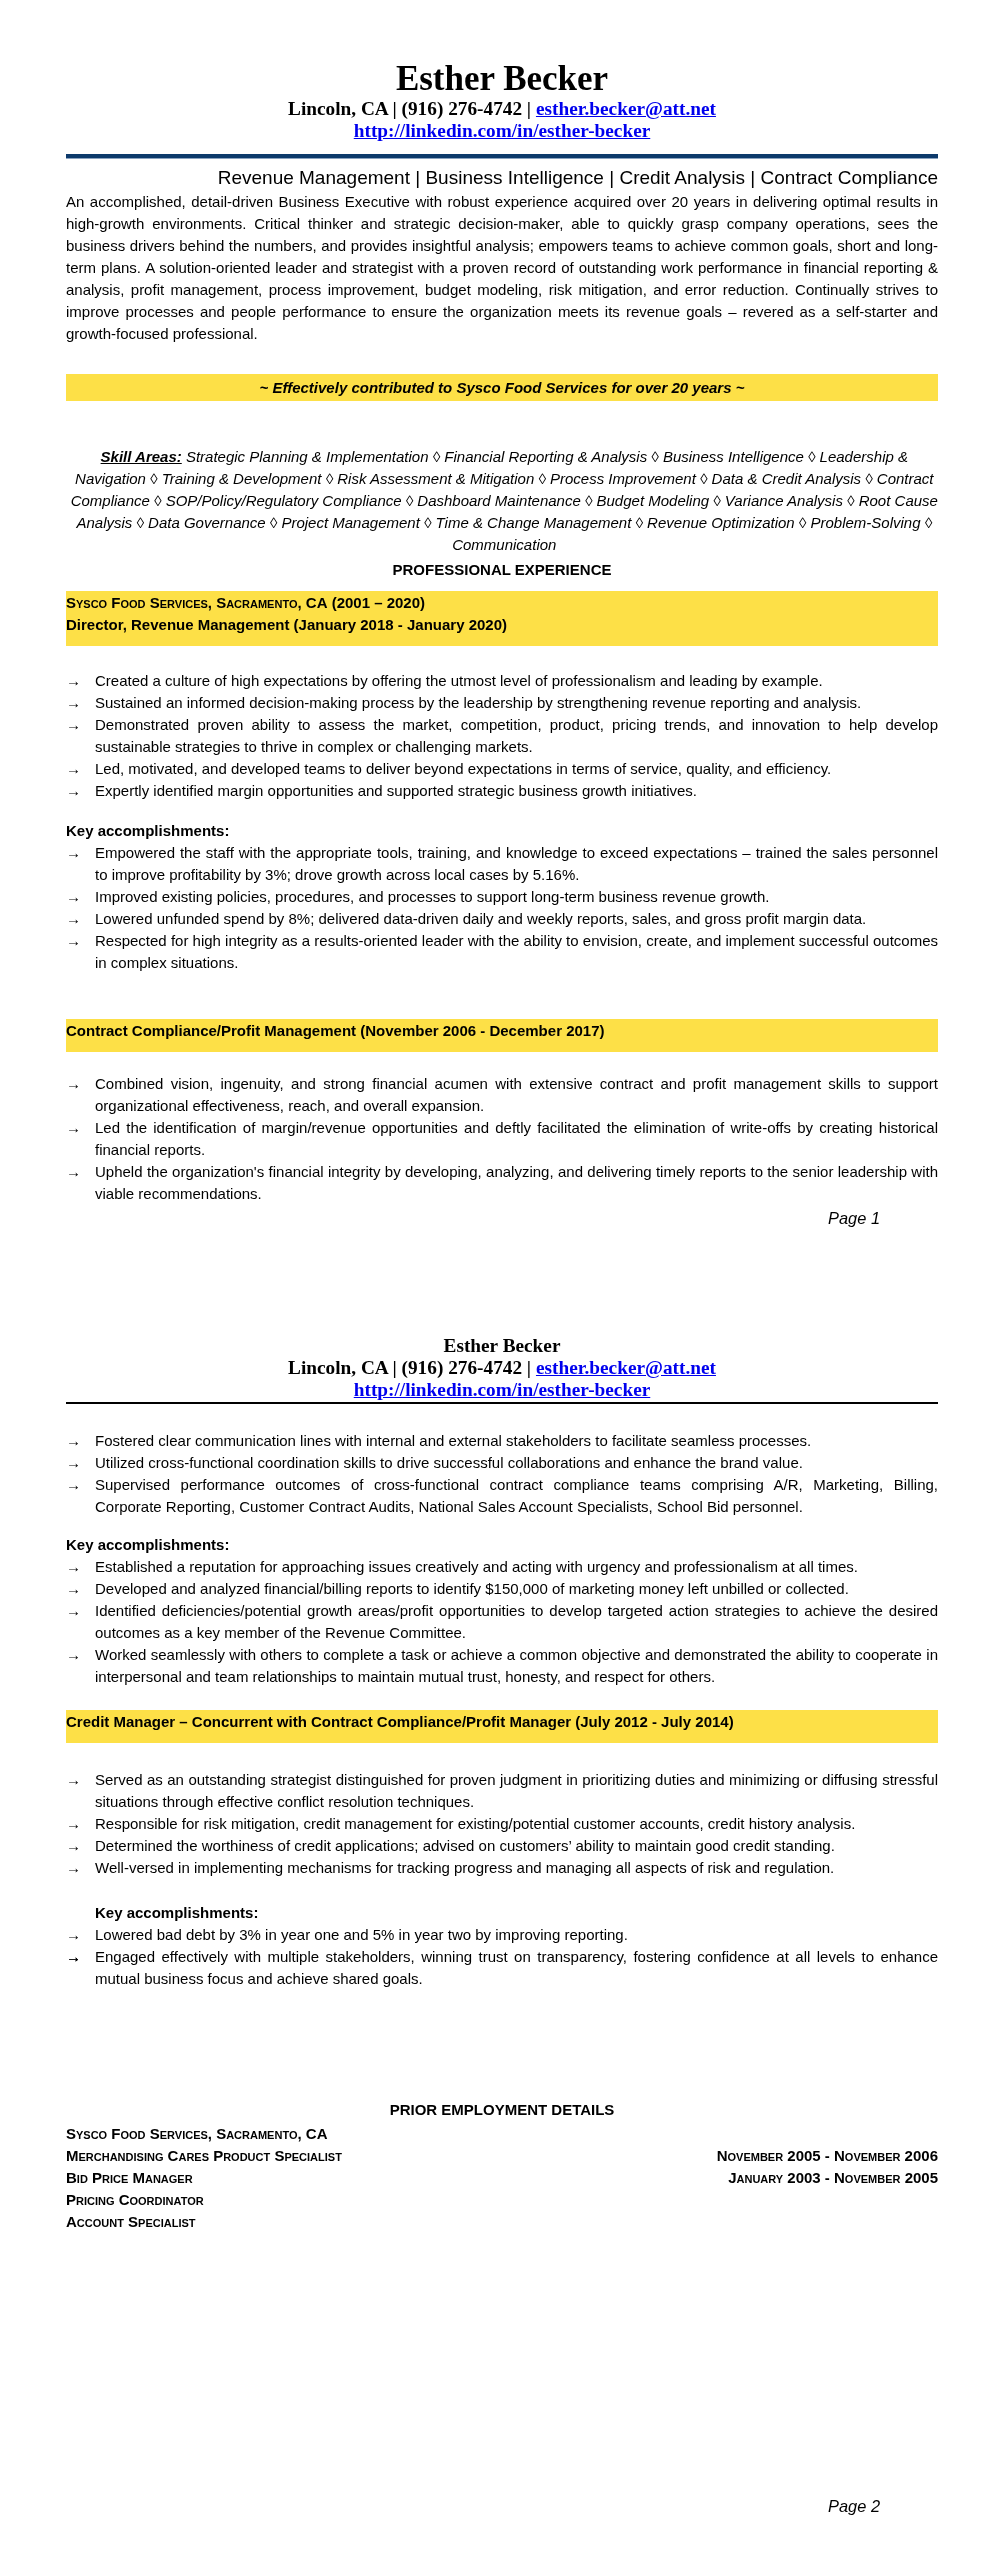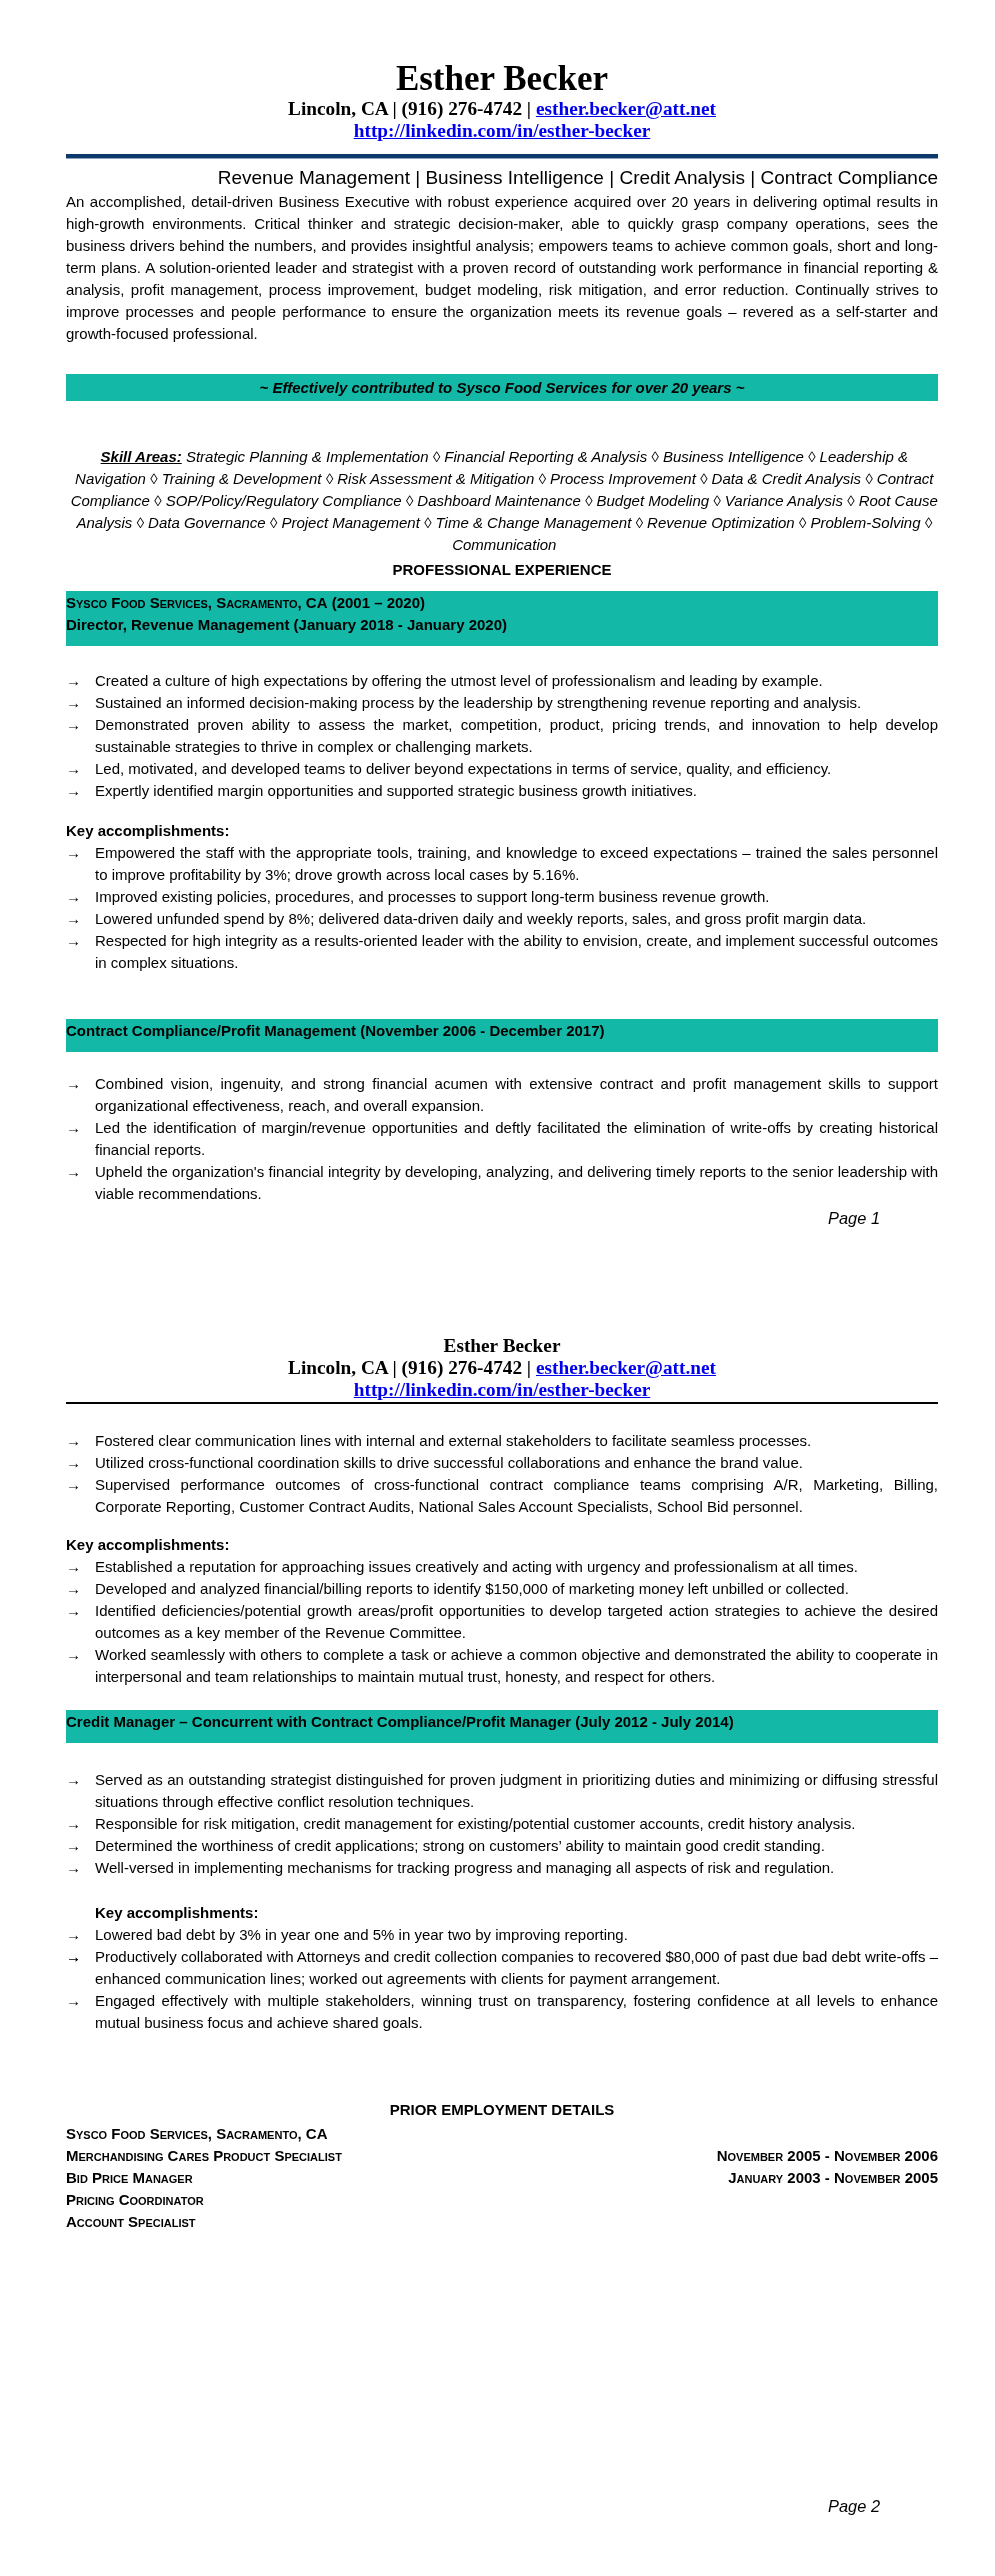--- a/index.html
+++ b/index.html
@@ -15,21 +15,21 @@
   .name2 { font-size: 19.3px; font-weight: bold; line-height: 23.4px; text-align: center; }
   .contact { font-size: 19.3px; font-weight: bold; line-height: 22px; text-align: center; }
   .contact a, .contact .link { color: #0000ee; text-decoration: underline; }
 
   .rule-blue { height: 4.1px; background: #0d3a6b; border-bottom: 0.6px solid #8aa3c0; }
   .rule-black { height: 2.3px; background: #000; }
 
   .headline { font-size: 19px; font-weight: normal; text-align: right; line-height: 23.4px; }
   .summary { font-size: 15px; line-height: 22px; text-align: justify; }
 
-  .graybar { background: #14b8a6; }
+  .graybar { background: #fde047; }
   .banner { font-size: 15px; font-weight: bold; font-style: italic; text-align: center; line-height: 27px; }
 
   .skills { font-size: 15px; font-style: italic; line-height: 22px; text-align: center; padding: 0 2.3px; margin-top: 24px; }
   .skills .lbl { font-weight: bold; text-decoration: underline; }
 
   .sec-title { font-size: 15px; font-weight: bold; text-align: center; line-height: 20px; }
 
   .jobbar { font-size: 15px; font-weight: bold; line-height: 22px; padding: 1.2px 0 0 0; }
   .smallcaps { font-variant: small-caps; }
   .it { }
@@ -134,29 +134,29 @@
     <li><span class="arrow">→</span><span>Worked seamlessly with others to complete a task or achieve a common objective and demonstrated the ability to cooperate in interpersonal and team relationships to maintain mutual trust, honesty, and respect for others.</span></li>
   </ul>
 
   <div class="content sans graybar jobbar" style="top:422px; height:32px;">
     <div class="it">Credit Manager – Concurrent with Contract Compliance/Profit Manager (July 2012 - July 2014)</div>
   </div>
 
   <ul class="content sans bullets" style="top:481px;">
     <li><span class="arrow">→</span><span>Served as an outstanding strategist distinguished for proven judgment in prioritizing duties and minimizing or diffusing stressful situations through effective conflict resolution techniques.</span></li>
     <li><span class="arrow">→</span><span>Responsible for risk mitigation, credit management for existing/potential customer accounts, credit history analysis.</span></li>
-    <li><span class="arrow">→</span><span>Determined the worthiness of credit applications; strong on customers’ ability to maintain good credit standing.</span></li>
+    <li><span class="arrow">→</span><span>Determined the worthiness of credit applications; advised on customers’ ability to maintain good credit standing.</span></li>
     <li><span class="arrow">→</span><span>Well-versed in implementing mechanisms for tracking progress and managing all aspects of risk and regulation.</span></li>
   </ul>
 
   <div class="content sans kh" style="top:614px; padding-left:29px;">Key accomplishments:</div>
   <ul class="content sans bullets" style="top:636px;">
     <li><span class="arrow">→</span><span>Lowered bad debt by 3% in year one and 5% in year two by improving reporting.</span></li>
     <li><span class="arrow">→</span></li>
-    <li><span class="arrow">→</span><span>Productively collaborated with Attorneys and credit collection companies to recovered $80,000 of past due bad debt write-offs – enhanced communication lines; worked out agreements with clients for payment arrangement.</span></li>
+    <li><span class="arrow">→</span></li>
     <li><span class="arrow">→</span><span>Engaged effectively with multiple stakeholders, winning trust on transparency, fostering confidence at all levels to enhance mutual business focus and achieve shared goals.</span></li>
   </ul>
 
   <div class="content sans sec-title" style="top:812px;">PRIOR EMPLOYMENT DETAILS</div>
 
   <div class="content sans" style="top:835px;">
     <div class="prior-row">
         <span>Sysco Food Services, Sacramento, CA</span>
         <span></span>
       </div>

